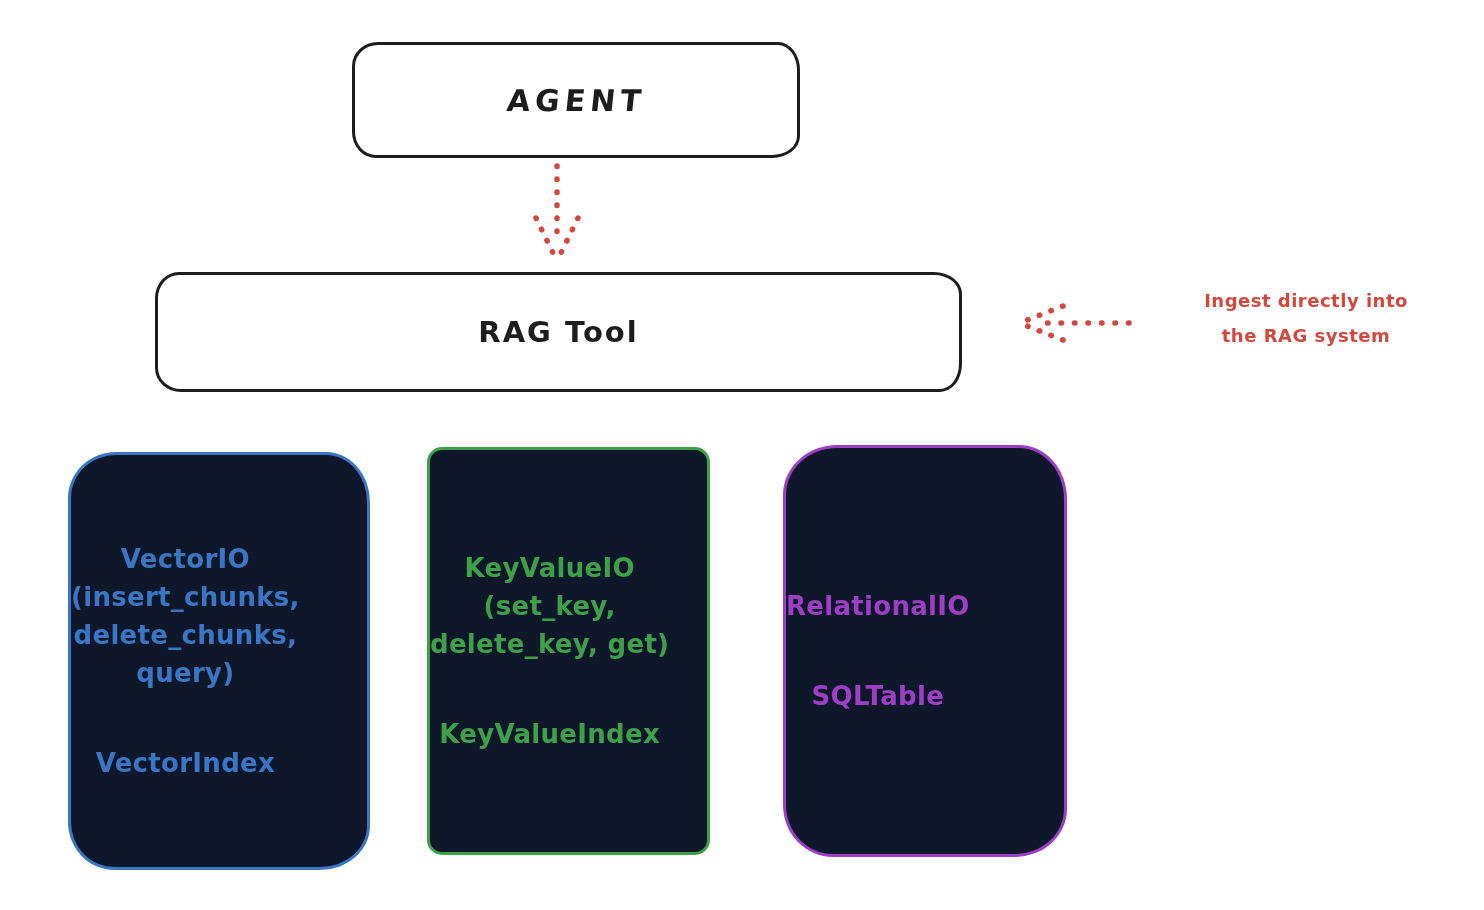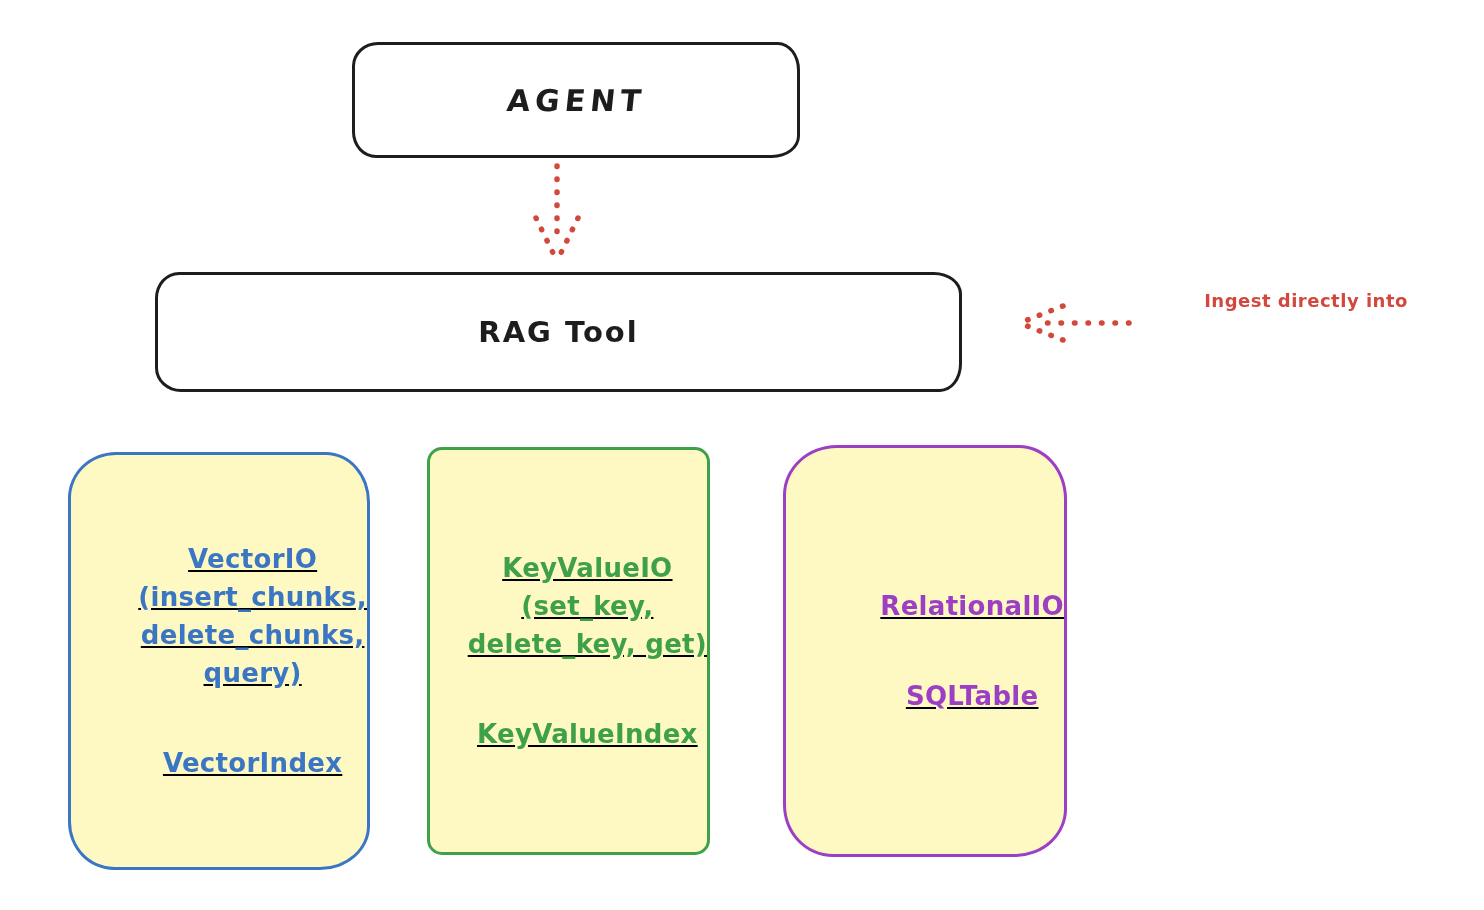--- a/index.html
+++ b/index.html
@@ -51,28 +51,27 @@
     position: absolute;
     left: 1138px; top: 283px; width: 336px;
     text-align: center;
     font-size: 18px;
     line-height: 35px;
     font-weight: 700;
     letter-spacing: 0.5px;
   }
   .store-box {
     position: absolute;
-    background: #fef9c3;
+    background: #0f172a;
     border: 3.2px solid;
     box-sizing: border-box;
     display: flex;
     align-items: center;
-    justify-content: flex-end;
+    justify-content: flex-start;
     text-align: center;
-    text-decoration: underline;
   }
   .store-box .store-text {
     font-size: 26px;
     line-height: 38px;
     font-weight: 600;
     letter-spacing: 0.3px;
   }
   .store-box .index-label {
     margin-top: 52px;
   }
@@ -109,20 +108,21 @@
   </div>
 
   <svg class="arrow-svg" style="left:1013px; top:300px;" width="122" height="46" viewBox="0 0 122 46">
     <line x1="116" y1="23" x2="22" y2="23" fill="none" stroke-width="5.5" stroke-linecap="round" stroke-dasharray="0.5 13" stroke="#d2483c"></line>
     <line x1="50" y1="6" x2="9" y2="22" fill="none" stroke-width="5.5" stroke-linecap="round" stroke-dasharray="0.5 12" stroke="#d2483c"></line>
     <line x1="50" y1="40" x2="9" y2="24" fill="none" stroke-width="5.5" stroke-linecap="round" stroke-dasharray="0.5 12" stroke="#d2483c"></line>
   </svg>
 
   <div class="annotation" style="color: rgb(210, 72, 60);">
     <div>Ingest directly into</div>
+    <div>the RAG system</div>
   </div>
 
   <div class="store-box vector-box" style="border-color: rgb(59, 118, 196);">
     <div class="store-text" style="color: rgb(59, 118, 196);">
       <div>VectorIO</div>
       <div>(insert_chunks,</div>
       <div>delete_chunks,</div>
       <div>query)</div>
       <div class="index-label">VectorIndex</div>
     </div>
@@ -130,20 +130,20 @@
 
   <div class="store-box keyvalue-box" style="border-color: rgb(63, 160, 74); border-radius: 15px;">
     <div class="store-text" style="color: rgb(63, 160, 74);">
       <div>KeyValueIO</div>
       <div>(set_key,</div>
       <div>delete_key, get)</div>
       <div class="index-label">KeyValueIndex</div>
     </div>
   </div>
 
-  <div class="store-box relational-box" style="border-color: rgb(156, 63, 196); padding-left: 44px;">
+  <div class="store-box relational-box" style="border-color: rgb(156, 63, 196);">
     <div class="store-text" style="color: rgb(156, 63, 196);">
       <div>RelationalIO</div>
       <div class="index-label">SQLTable</div>
     </div>
   </div>
 
 </div>
 
 </body></html>

